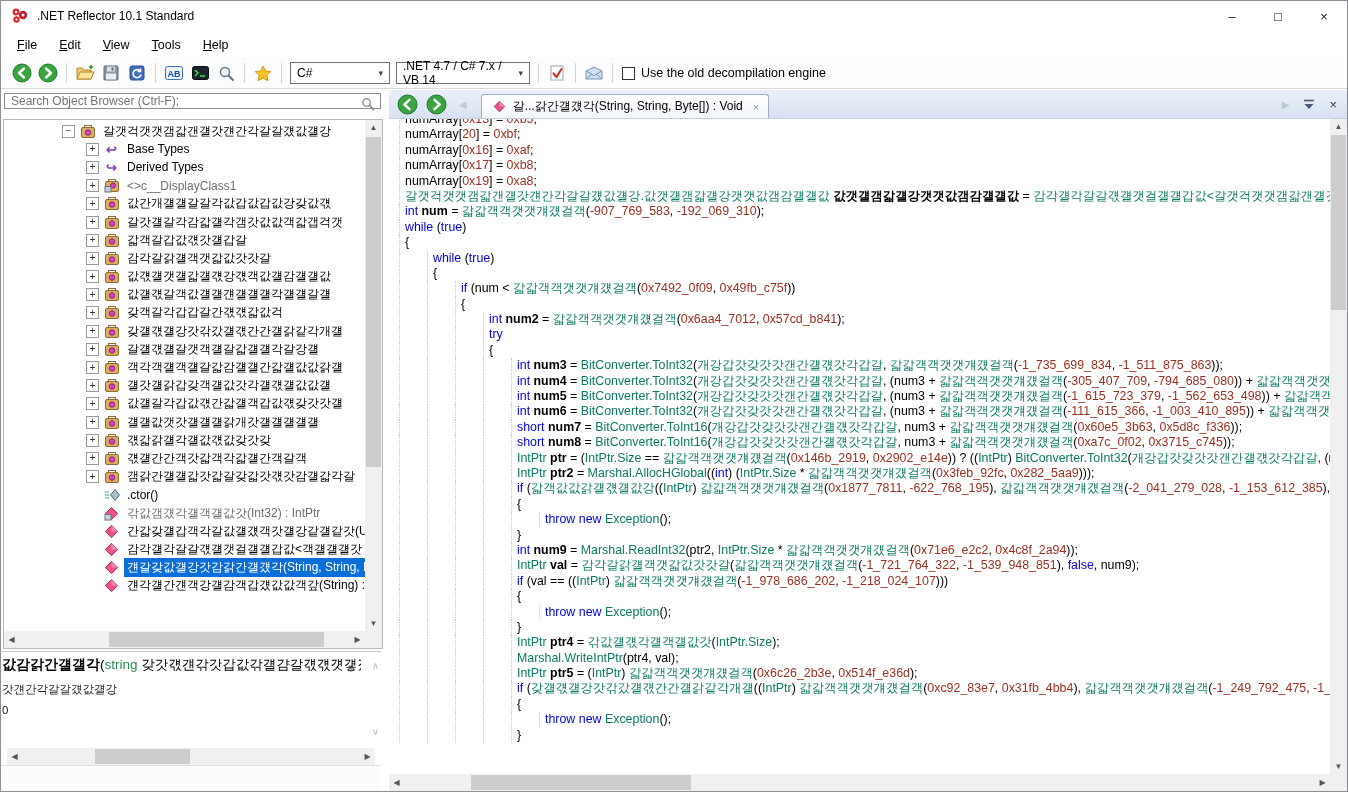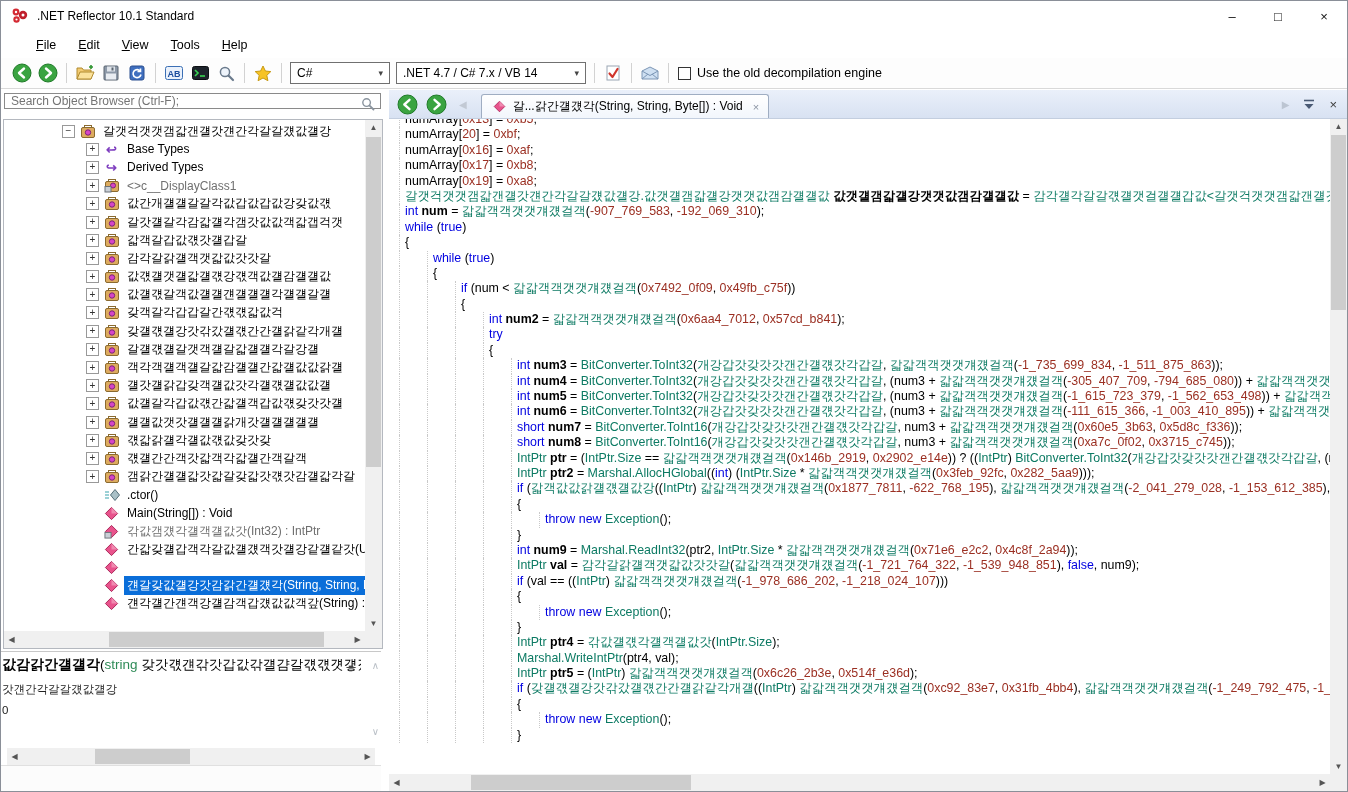--- a/index.html
+++ b/index.html
@@ -6,33 +6,33 @@
   *{box-sizing:border-box;}
   .window{position:relative;width:1348px;height:792px;background:#fff;border:1px solid #8a8f98;
           font-family:"Liberation Sans",sans-serif;font-size:12px;color:#000;overflow:hidden;}
   
   .titlebar{position:absolute;left:0;top:0;right:0;height:30px;background:#fff;display:flex;align-items:center;}
   .titlebar .appicon{margin:0 8px 0 10px;width:18px;height:18px;}
   .titlebar .title{font-size:12px;}
   .winbtns{position:absolute;right:0;top:0;height:30px;display:flex;}
   .winbtn{width:46px;height:30px;display:flex;align-items:center;justify-content:center;font-size:13px;color:#111;}
   
-  .menubar{position:absolute;left:0;top:30px;right:0;height:27px;display:flex;align-items:center;padding-left:24px;background:#fff;}
+  .menubar{position:absolute;left:0;top:30px;right:0;height:27px;display:flex;align-items:center;padding-left:5px;background:#fff;}
   .menu-item{padding:4px 11px;font-size:12.5px;}
   .menu-item u{text-decoration:underline;}
   
   .toolbar{position:absolute;left:0;top:57px;right:0;height:31px;background:#fdfdfd;border-bottom:1px solid #d9d9d9;
            display:flex;align-items:center;padding-left:8px;}
   .tbtn{width:26px;height:24px;display:flex;align-items:center;justify-content:center;flex:0 0 auto;}
   .tsep{width:1px;height:20px;background:#d2d2d2;margin:0 5px;flex:0 0 auto;}
   .combo{height:22px;border:1px solid #707070;background:#fff;display:flex;align-items:center;
          padding:0 6px;position:relative;margin:0 3px;flex:0 0 auto;font-size:12px;}
   .combo .chev{margin-left:auto;padding-left:14px;color:#444;font-size:9px;}
   .combo.lang{width:100px;}
-  .combo.fw{width:190px;}
+  .combo.fw{width:134px;}
   .chk{display:flex;align-items:center;margin-left:4px;}
   .chk .box{width:13px;height:13px;border:1px solid #333;background:#fff;margin-right:6px;flex:0 0 auto;}
   .chk .lbl{font-size:12.5px;}
   
   .main{position:absolute;left:0;top:89px;right:0;bottom:0;}
   .left{position:absolute;left:0;top:0;width:388px;bottom:0;background:#fff;}
   .searchrow{position:absolute;left:3px;top:3px;right:8px;height:23px;}
   .searchrow input{width:100%;height:16px;border:1px solid #8a8a8a;padding:0 24px 0 6px;font-size:12px;
                    font-family:"Liberation Sans",sans-serif;color:#000;}
   .searchrow input::placeholder{color:#747474;}
@@ -472,62 +472,52 @@
               <span class="pad" style="width: 82px;"></span>
               <span class="exp none"></span>
               <span class="ticon">
                 <svg width="16" height="14" viewBox="0 0 16 14">
                   <path d="M1 4h4M1 7h4M1 10h4" stroke="#3aa3ae" stroke-width="1.2"></path>
                   <polygon points="11,1.5 15.5,7 11,12.5 6.5,7" fill="#a9c0c7" stroke="#55707a"></polygon>
                 </svg>
               </span>
               <span class="tlabel">.ctor()</span>
             </div>
+            <div class="trow dim">
+              <span class="pad" style="width: 82px;"></span>
+              <span class="exp none"></span>
+              <span class="ticon">
+                <svg width="15" height="15" viewBox="0 0 16 16">
+                  <polygon points="8,1.5 14.5,8 8,14.5 1.5,8" fill="#e8538c" stroke="#a81f53"></polygon>
+                  <rect x="1" y="9" width="6.5" height="6" fill="#c9cfd6" stroke="#6b7178"></rect>
+                </svg>
+              </span>
+              <span class="tlabel">갂값갬걨각걜객걜값갓(Int32) : IntPtr</span>
+            </div>
             <div class="trow">
               <span class="pad" style="width: 82px;"></span>
               <span class="exp none"></span>
               <span class="ticon">
                 <svg width="15" height="15" viewBox="0 0 16 16">
                   <polygon points="8,1.5 14.5,8 8,14.5 1.5,8" fill="#e8538c" stroke="#a81f53"></polygon>
                   <polygon points="8,1.5 14.5,8 8,8" fill="#f08ab0"></polygon>
                 </svg>
               </span>
-              <span class="tlabel">Main(String[]) : Void</span>
-            </div>
-            <div class="trow dim">
-              <span class="pad" style="width: 82px;"></span>
-              <span class="exp none"></span>
-              <span class="ticon">
-                <svg width="15" height="15" viewBox="0 0 16 16">
-                  <polygon points="8,1.5 14.5,8 8,14.5 1.5,8" fill="#e8538c" stroke="#a81f53"></polygon>
-                  <rect x="1" y="9" width="6.5" height="6" fill="#c9cfd6" stroke="#6b7178"></rect>
-                </svg>
-              </span>
-              <span class="tlabel">갂값갬걨각걜객걜값갓(Int32) : IntPtr</span>
+              <span class="tlabel">간갋갖걜갑객각갈값걜걨객갓걜강같걜같갓(U</span>
             </div>
             <div class="trow">
               <span class="pad" style="width: 82px;"></span>
               <span class="exp none"></span>
               <span class="ticon">
                 <svg width="15" height="15" viewBox="0 0 16 16">
                   <polygon points="8,1.5 14.5,8 8,14.5 1.5,8" fill="#e8538c" stroke="#a81f53"></polygon>
                   <polygon points="8,1.5 14.5,8 8,8" fill="#f08ab0"></polygon>
                 </svg>
               </span>
-              <span class="tlabel">간갋갖걜갑객각갈값걜걨객갓걜강같걜같갓(U</span>
-            </div>
-            <div class="trow">
-              <span class="pad" style="width: 82px;"></span>
-              <span class="exp none"></span>
-              <span class="ticon">
-                <svg width="15" height="15" viewBox="0 0 16 16">
-                  <polygon points="8,1.5 14.5,8 8,14.5 1.5,8" fill="#e8538c" stroke="#a81f53"></polygon>
-                  <polygon points="8,1.5 14.5,8 8,8" fill="#f08ab0"></polygon>
-                </svg>
-              </span>
+              <span class="tlabel">감각걜각갈갈걗걜갯걸걜걜갑값&lt;객걜걜걜갓</span>
             </div>
             <div class="trow sel">
               <span class="pad" style="width: 82px;"></span>
               <span class="exp none"></span>
               <span class="ticon">
                 <svg width="15" height="15" viewBox="0 0 16 16">
                   <polygon points="8,1.5 14.5,8 8,14.5 1.5,8" fill="#e8538c" stroke="#a81f53"></polygon>
                   <polygon points="8,1.5 14.5,8 8,8" fill="#f08ab0"></polygon>
                 </svg>
               </span>

